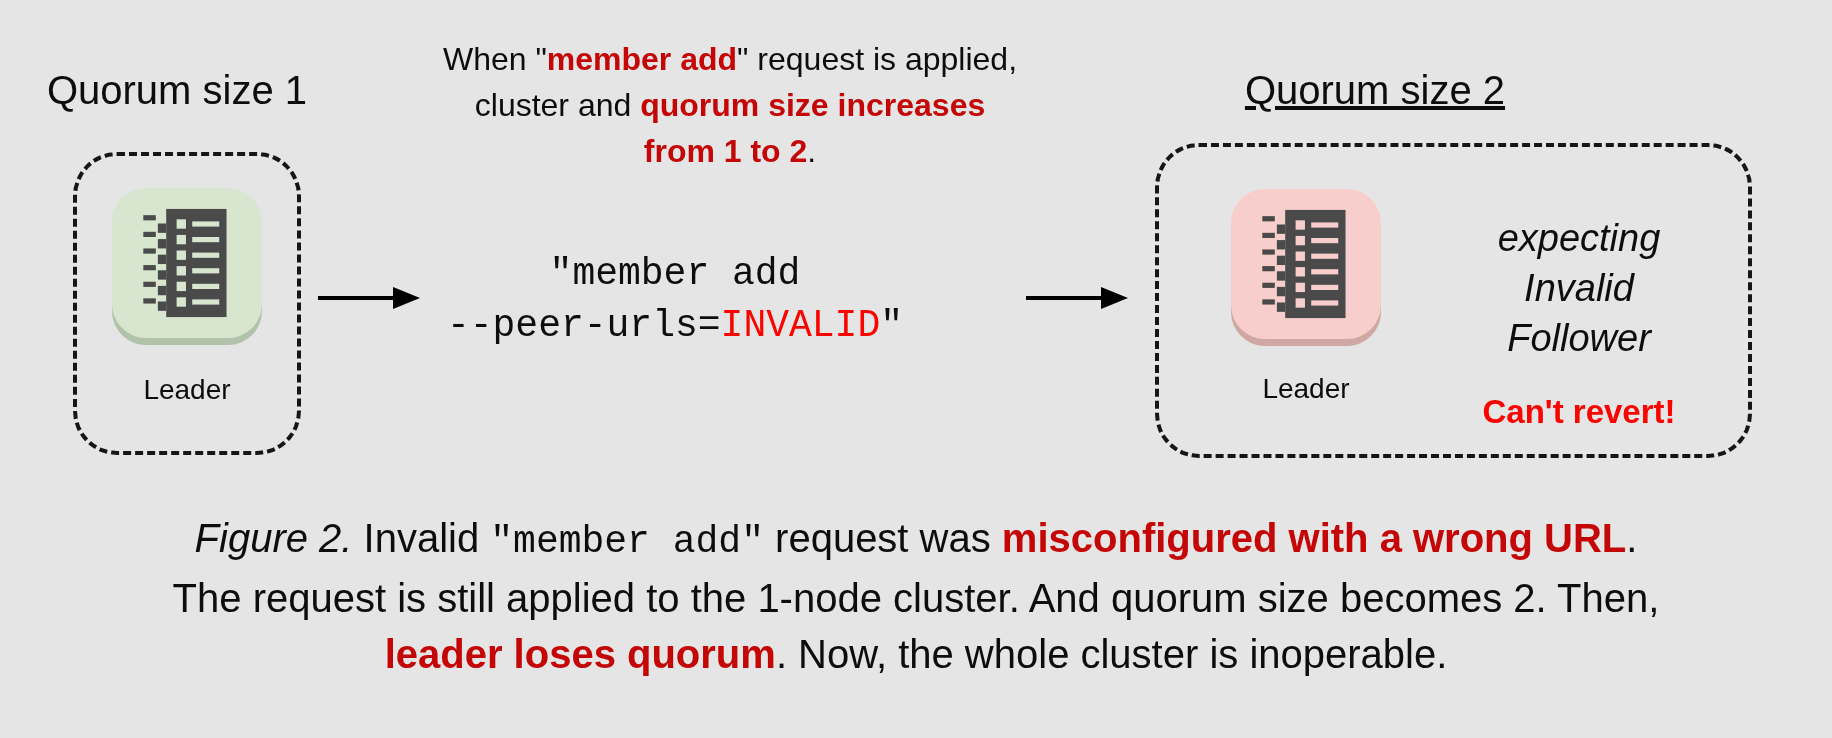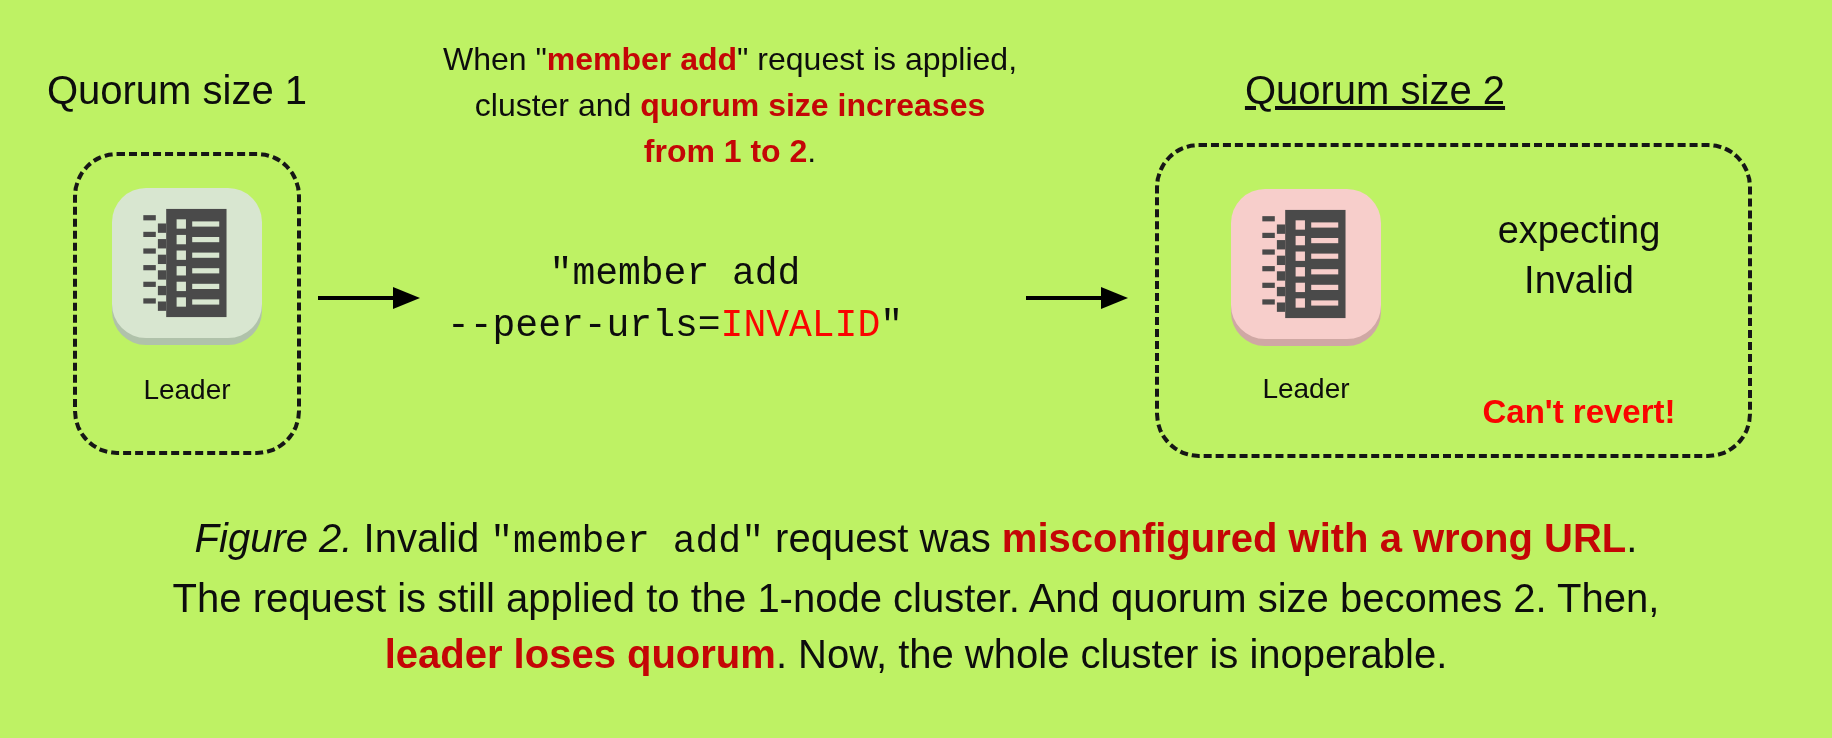--- a/index.html
+++ b/index.html
@@ -1,19 +1,19 @@
 <!DOCTYPE html>
 <html><head>
 <meta charset="utf-8">
 <style>
   html,body{margin:0;padding:0;background:#ffffff;}
   #canvas{
     position:relative;
     width:1832px;height:738px;
-    background:#bef264;
+    background:#e5e5e5;
     font-family:"Liberation Sans", sans-serif;
     color:#0d0d0d;
     overflow:hidden;
   }
   .abs{position:absolute;}
   .center{text-align:center;}
 
   
   .cluster-title{
     font-size:40px;
@@ -54,21 +54,22 @@
   
   #command{
     left:380px;top:248px;width:590px;
     font-family:"Liberation Mono", monospace;
     font-size:38px;line-height:52px;
     white-space:nowrap;
   }
 
   
   #status-note{
-    left:265px;top:58px;width:310px;
+    left:265px;top:66px;width:310px;
+    font-style:italic;
     font-size:38px;line-height:50px;
     color:#0d0d0d;
   }
   #warning{
     left:265px;top:246px;width:310px;
     font-size:33px;font-weight:bold;
     color:#fa0400;
   }
 
   
@@ -175,20 +176,21 @@
           <rect x="55" y="76" width="26" height="5" fill="currentColor"></rect>
         <rect x="40" y="89" width="9" height="9" fill="currentColor"></rect>
           <rect x="55" y="91" width="26" height="5" fill="currentColor"></rect>
       </svg>
     </div>
     <div class="abs node-label center" style="left:37px;top:226px;width:220px;">Leader</div>
 
     <div id="status-note" class="abs center">
       <div>expecting</div>
       <div>Invalid</div>
+      <div>Follower</div>
     </div>
     <div id="warning" class="abs center">Can't revert!</div>
   </div>
 
   <div id="caption" class="abs center">
     <div><span class="italic">Figure 2.</span><span> Invalid </span><span class="mono">"member add"</span><span> request was </span><span class="dark-red">misconfigured with a wrong URL</span><span>.</span></div>
     <div><span>The request is still applied to the 1-node cluster. And quorum size becomes 2. Then,</span></div>
     <div><span class="dark-red">leader loses quorum</span><span>. Now, the whole cluster is inoperable.</span></div>
   </div>
 

